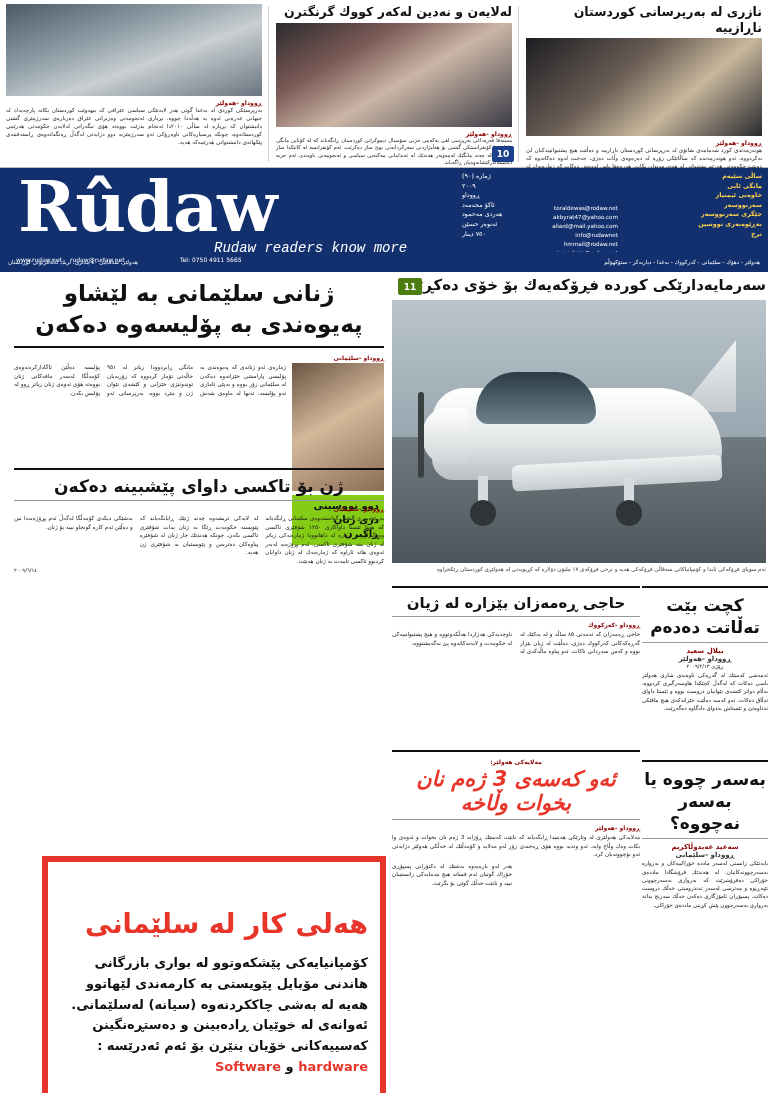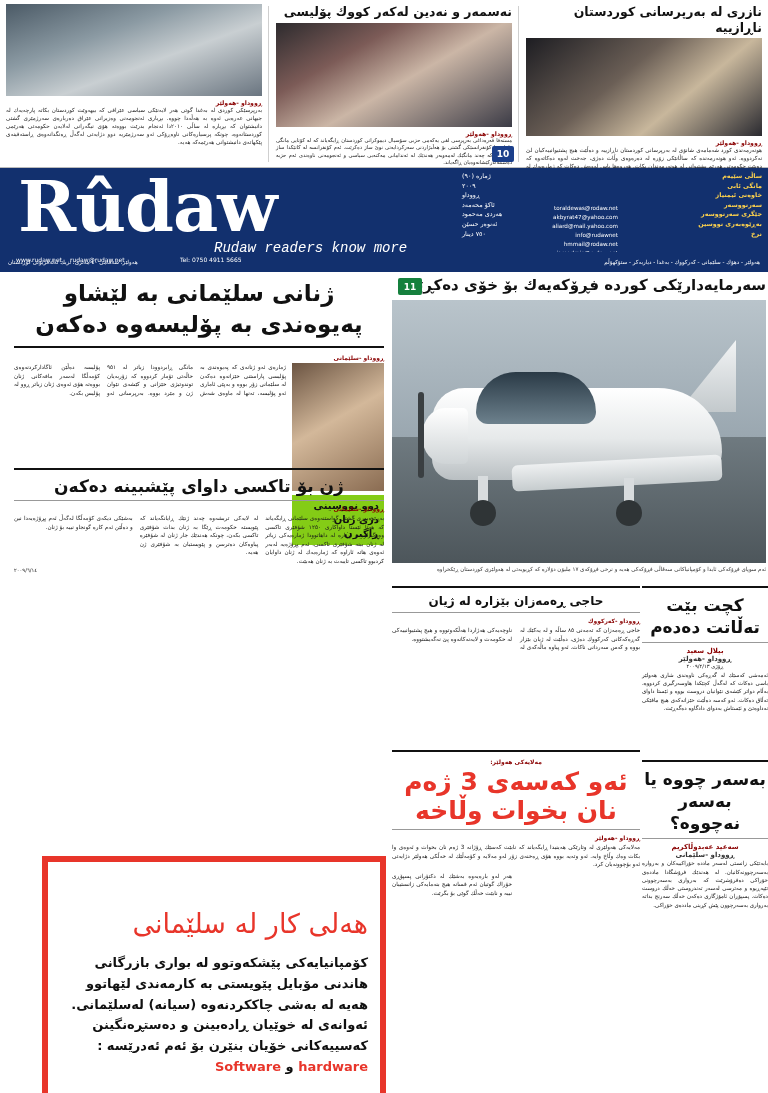--- a/index.html
+++ b/index.html
@@ -70,30 +70,30 @@
   .wing { position:absolute; left:120px; top:160px; width:210px; height:26px; background:linear-gradient(180deg,#eef0f1,#c6ccce); border-radius:6px; transform:rotate(-3deg); }
   .gear1 { position:absolute; left:86px; top:176px; width:10px; height:30px; background:#d8dcde; }
   .gear2 { position:absolute; left:232px; top:178px; width:10px; height:28px; background:#d8dcde; }
   .wheel1 { position:absolute; left:78px; top:200px; width:26px; height:26px; background:#2f3436; border-radius:50%; }
   .wheel2 { position:absolute; left:224px; top:200px; width:26px; height:26px; background:#2f3436; border-radius:50%; }
   .nose { position:absolute; left:30px; top:108px; width:46px; height:56px; background:linear-gradient(180deg,#ffffff,#cfd4d6); border-radius:50% 10% 10% 50%; }
   .prop { position:absolute; left:26px; top:92px; width:6px; height:86px; background:#3a3f42; border-radius:3px; }
   .photo-caption { position:absolute; left:386px; top:292px; width:374px; font-size:5.5px; direction:rtl; text-align:right; color:#333; }
 
   .hl-right-title { position:absolute; right:8px; top:2px; width:374px; direction:rtl; text-align:right; font-size:15px; font-weight:bold; color:#111; }
-  .badge11 { position:absolute; left:392px; top:4px; width:24px; height:17px; background:#15803d; color:#fff; font-size:9px; font-weight:bold; display:flex; align-items:center; justify-content:center; border-radius:2px; }
+  .badge11 { position:absolute; left:392px; top:4px; width:24px; height:17px; background:#4d7c0f; color:#fff; font-size:9px; font-weight:bold; display:flex; align-items:center; justify-content:center; border-radius:2px; }
 
   
   .mid-left { position:absolute; left:8px; top:188px; width:370px; }
   .sub-head { direction:rtl; text-align:center; font-size:17px; font-weight:bold; color:#111; }
 
   
   .ad { position:absolute; left:36px; top:582px; width:344px; height:490px; background:#e8352a; padding:6px; }
   .ad-inner { background:#ffffff; width:100%; height:100%; position:relative; padding:10px 12px; }
-  .ad-title { direction:rtl; text-align:right; font-size:27px; font-weight:normal; color:#e8352a; margin-top:36px; }
+  .ad-title { direction:rtl; text-align:right; font-size:27px; font-weight:bold; color:#e8352a; margin-top:36px; }
   .ad-body { direction:rtl; text-align:right; font-size:13px; font-weight:bold; line-height:1.6; color:#111; margin-top:14px; }
   .ad-body .hw { color:#e8352a; }
 
   
   .rcol { position:absolute; right:6px; width:126px; }
   .rcol-title { direction:rtl; text-align:center; font-size:17px; font-weight:bold; line-height:1.3; }
   .rcol-sub { direction:rtl; text-align:center; font-size:7px; color:#8a0000; font-weight:bold; }
 
   .small-note { font-size:5.5px; line-height:1.5; direction:rtl; text-align:justify; }
 </style>
@@ -105,21 +105,21 @@
   <div class="topstrip">
 
     <div class="tscell" style="left:0; width:268px;">
       <div class="ts-photo ph-man1" style="height:92px; margin-bottom:3px;"></div>
       <div class="ts-sub">ڕووداو -هەولێر</div>
       <div class="ts-body">بەرپرسێكی كوردی لە بەغدا گوتی هەر لایەنێكی سیاسی عێراقی كە بیهەوێت كوردستان بكاتە پارچەیەك لە جیهانی عەرەبی ئەوە بە هەڵەدا چووە. بڕیاری ئەنجومەنی وەزیرانی عێراق دەربارەی سەرژمێری گشتی دانیشتوان كە بڕیارە لە ساڵی ٢٠١٠دا ئەنجام بدرێت بووەتە هۆی نیگەرانی لەلایەن حكومەتی هەرێمی كوردستانەوە، چونكە پرسیارەكانی ناوەڕۆكی ئەو سەرژمێریە دوو دژایەتی لەگەڵ ڕەنگدانەوەی ڕاستەقینەی پێكهاتەی دانیشتوانی هەرێمەكە هەیە.</div>
     </div>
     <div class="tsdiv" style="left:268px;"></div>
 
     <div class="tscell" style="left:270px; width:248px;">
-      <div class="ts-title">نەسمەر و نەدین لەكەر كووك پۆلیسی</div>
+      <div class="ts-title">لەلایەن و نەدین لەكەر كووك گرنگترن</div>
       <div class="ts-photo ph-couple" style="height:104px; margin-bottom:3px;"></div>
       <div class="ts-sub">ڕووداو -هەولێر</div>
       <div class="ts-body" style="font-size:5.2px;">مستەفا قەرەداغی بەرپرسی لقی یەكەمی حزبی سۆسیال دیموكراتی كوردستان ڕایگەیاند كە لە كۆتایی مانگی داهاتوودا كۆنفرانسێكی گشتی بۆ هەڵبژاردنی سەركردایەتی نوێ ساز دەكرێت. ئەم كۆنفرانسە لە كاتێكدا ساز دەكرێت كە چەند مانگێك لەمەوبەر هەندێك لە ئەندامانی مەكتەبی سیاسی و ئەنجومەنی ناوەندی ئەم حزبە دەستلەكاركێشانەوەیان ڕاگەیاند.</div>
       <div class="badge10" style="right:4px; bottom:6px;">10</div>
     </div>
     <div class="tsdiv" style="left:518px;"></div>
 
     <div class="tscell" style="left:520px; width:248px;">
       <div class="ts-title">نازری لە بەرپرسانی كوردستان ناڕازییە</div>
       <div class="ts-photo ph-man2" style="height:98px; margin-bottom:3px;"></div>
@@ -221,30 +221,30 @@
       <div class="wing"></div>
       <div class="gear1"></div>
       <div class="gear2"></div>
       <div class="wheel1"></div>
       <div class="wheel2"></div>
     </div>
     <div class="photo-caption">ئەم سوپای فڕۆكەكی ئایدا و كۆمپانیاكانی سەقاڵی فڕۆكەكی هەیە و نرخی فڕۆكەی ١٧ ملیۆن دۆلارە كە كڕیویەتی لە هەولێری كوردستان ڕێكخراوە</div>
 
     <div style="position:absolute; left:386px; top:306px; width:248px;">
       <div class="rule"></div>
-      <div class="sub-head" style="font-size:12px;">حاجی ڕەمەزان بێزارە لە ژیان</div>
+      <div class="sub-head" style="font-size:15px;">حاجی ڕەمەزان بێزارە لە ژیان</div>
       <div class="thin-rule"></div>
       <div class="byline">ڕووداو -كەركووك</div>
       <div class="col-text twocol">حاجی ڕەمەزان كە تەمەنی ٨٥ ساڵە و لە یەكێك لە گەڕەكەكانی كەركووك دەژی، دەڵێت لە ژیان بێزار بووە و كەس سەردانی ناكات. ئەو پیاوە ماڵەكەی لە ناوچەیەكی هەژاردا هەڵكەوتووە و هیچ پشتیوانییەكی لە حكومەت و لایەنەكانەوە پێ نەگەیشتووە.</div>
     </div>
 
     <div style="position:absolute; left:386px; top:470px; width:248px;">
       <div class="rule"></div>
       <div class="byline" style="text-align:center;">مەلایەكی هەولێر:</div>
-      <div class="sub-head" style="color:#e8352a; font-size:25px;">ئەو كەسەی 3 ژەم نان بخوات وڵاخە</div>
+      <div class="sub-head" style="color:#e8352a; font-size:21px;font-style:italic;">ئەو كەسەی 3 ژەم نان بخوات وڵاخە</div>
       <div class="thin-rule"></div>
       <div class="byline">ڕووداو -هەولێر</div>
       <div class="col-text" style="margin-bottom:3px;">مەلایەكی هەولێری لە وتارێكی هەینیدا ڕایگەیاند كە نابێت كەسێك ڕۆژانە 3 ژەم نان بخوات و ئەوەی وا بكات وەك وڵاخ وایە. ئەو وتەیە بووە هۆی ڕەخنەی زۆر لەو مەلایە و كۆمەڵێك لە خەڵكی هەولێر دژایەتی ئەو بۆچوونەیان كرد.</div>
       <div class="col-text" style="width:120px; float:left;">هەر لەو بارەیەوە بەشێك لە دكتۆرانی پسپۆڕی خۆراك گوتیان ئەم قسانە هیچ بنەمایەكی زانستییان نییە و نابێت خەڵك گوێی بۆ بگرێت.</div>
     </div>
 
     <div class="rcol" style="top:480px;">
       <div class="rule"></div>
       <div class="rcol-title">بەسەر چووە یا بەسەر نەچووە؟</div>
       <div class="thin-rule"></div>

